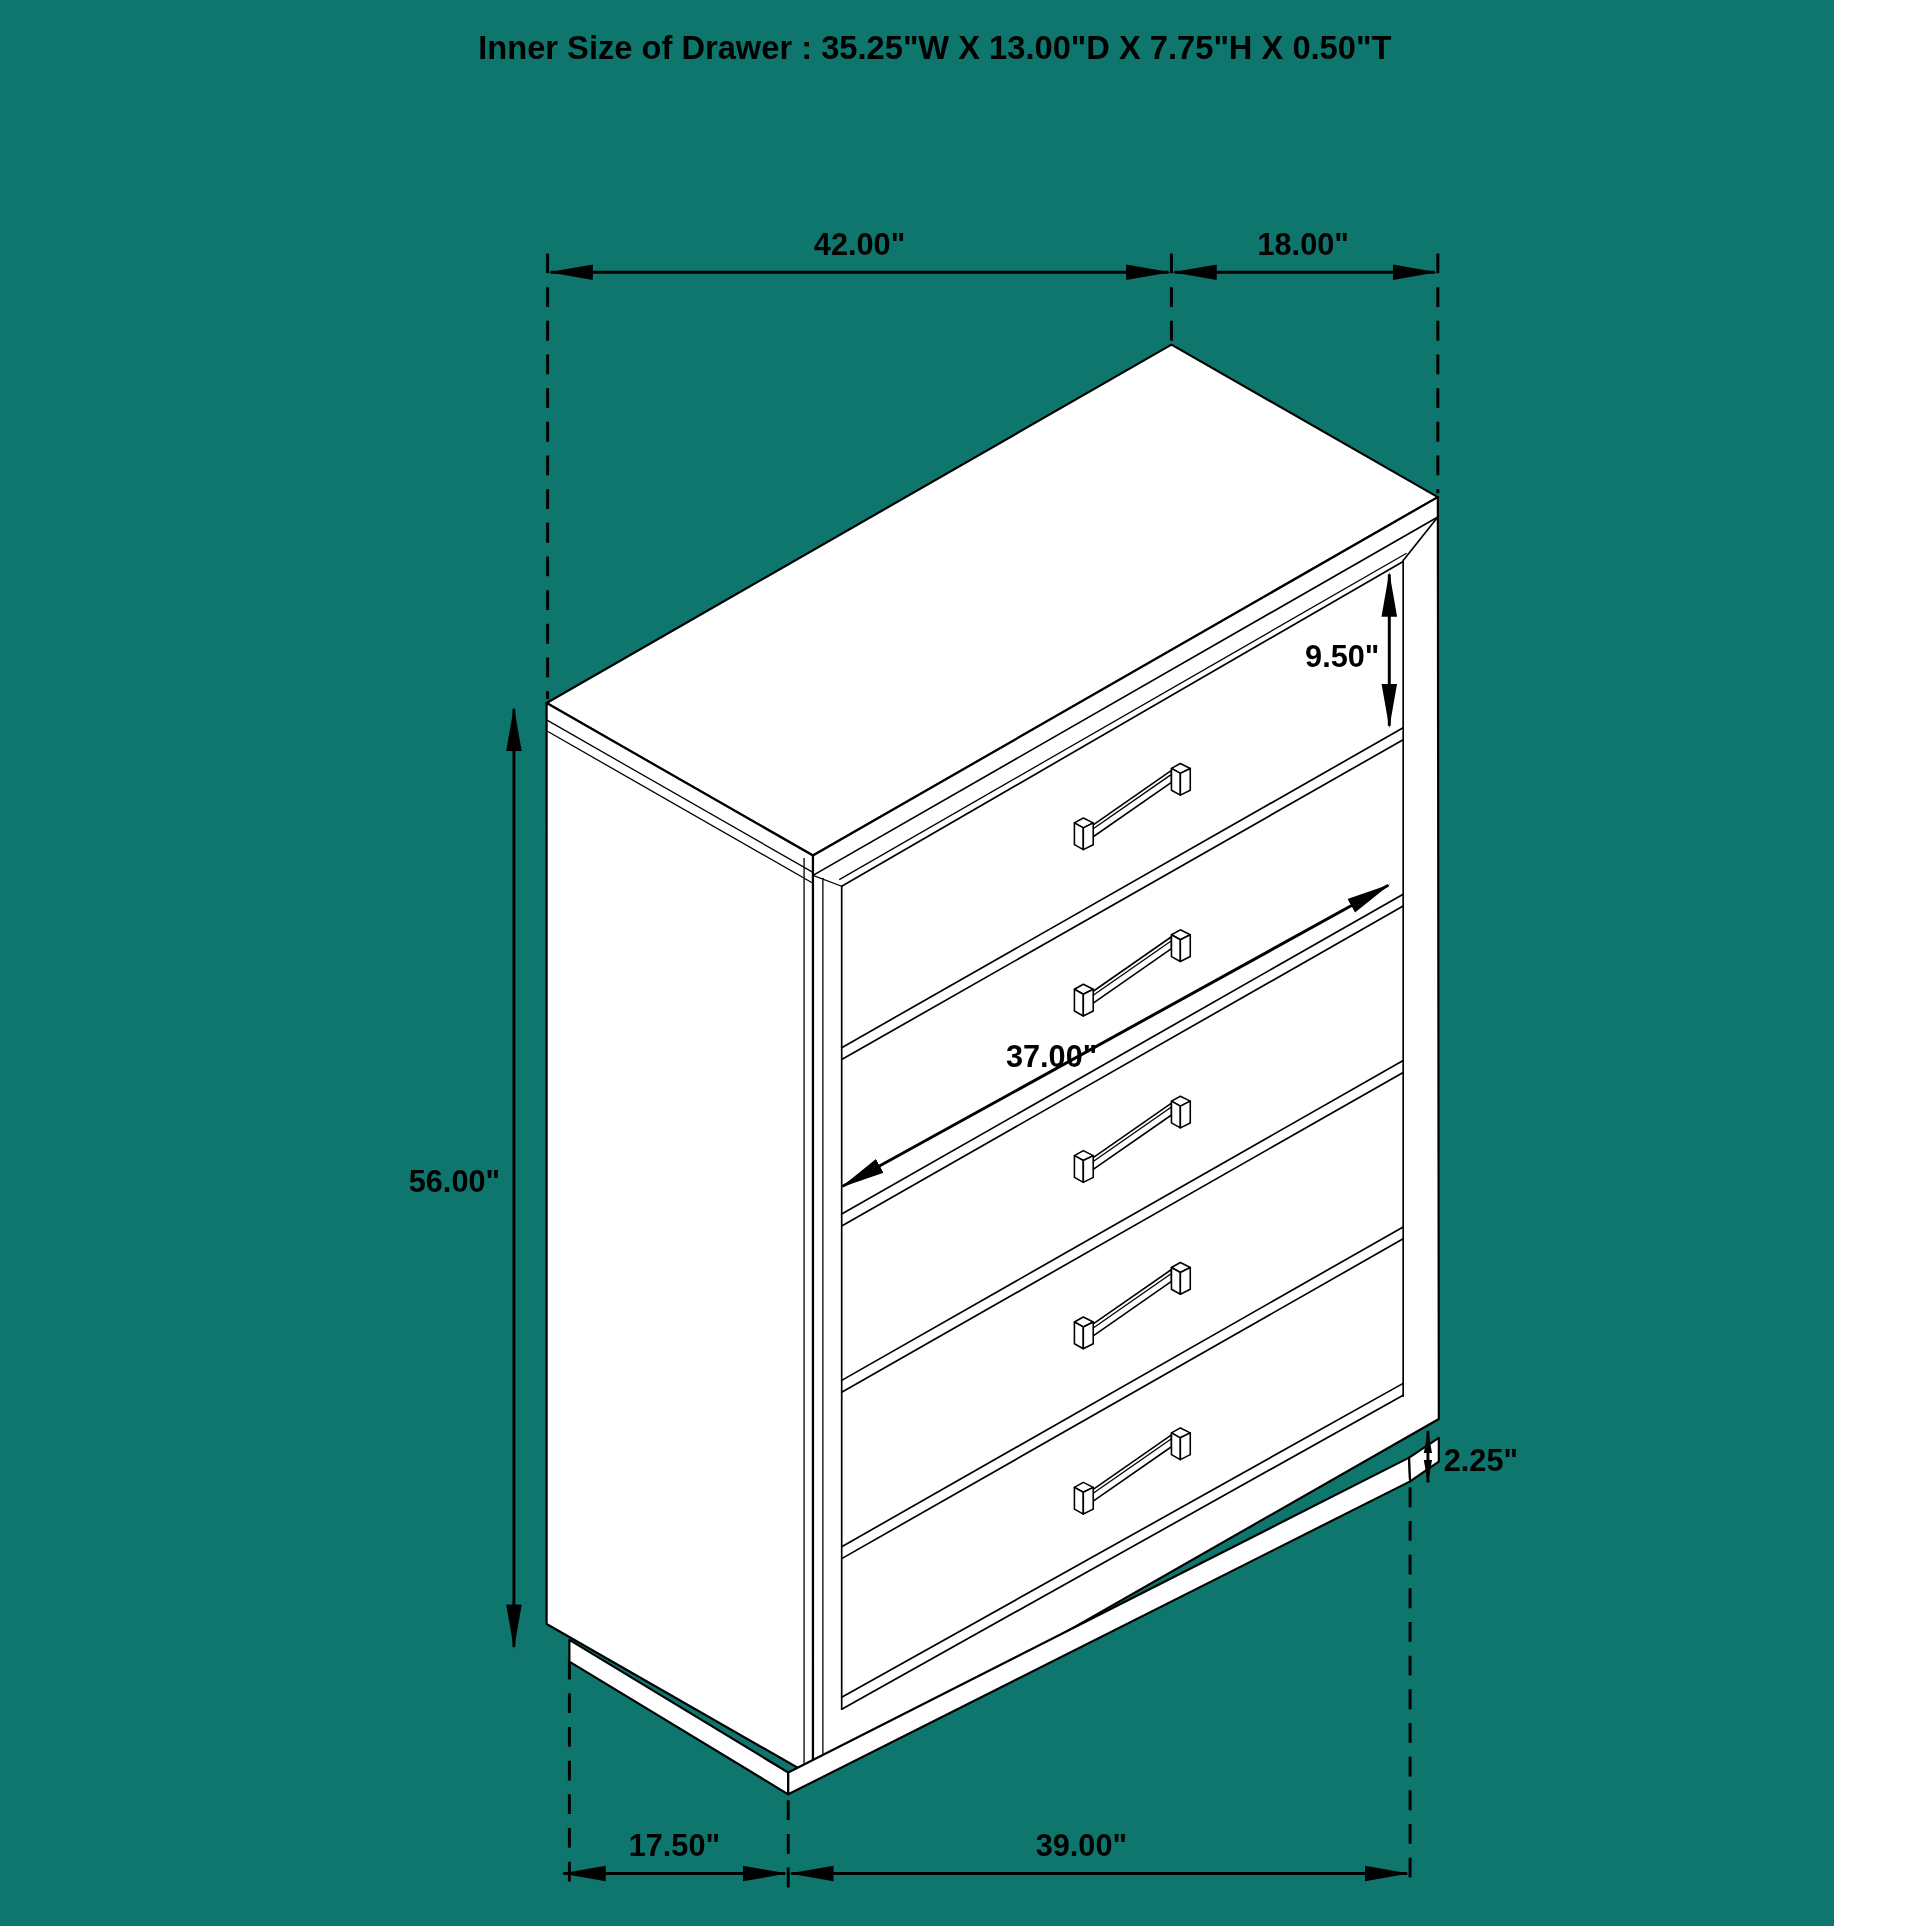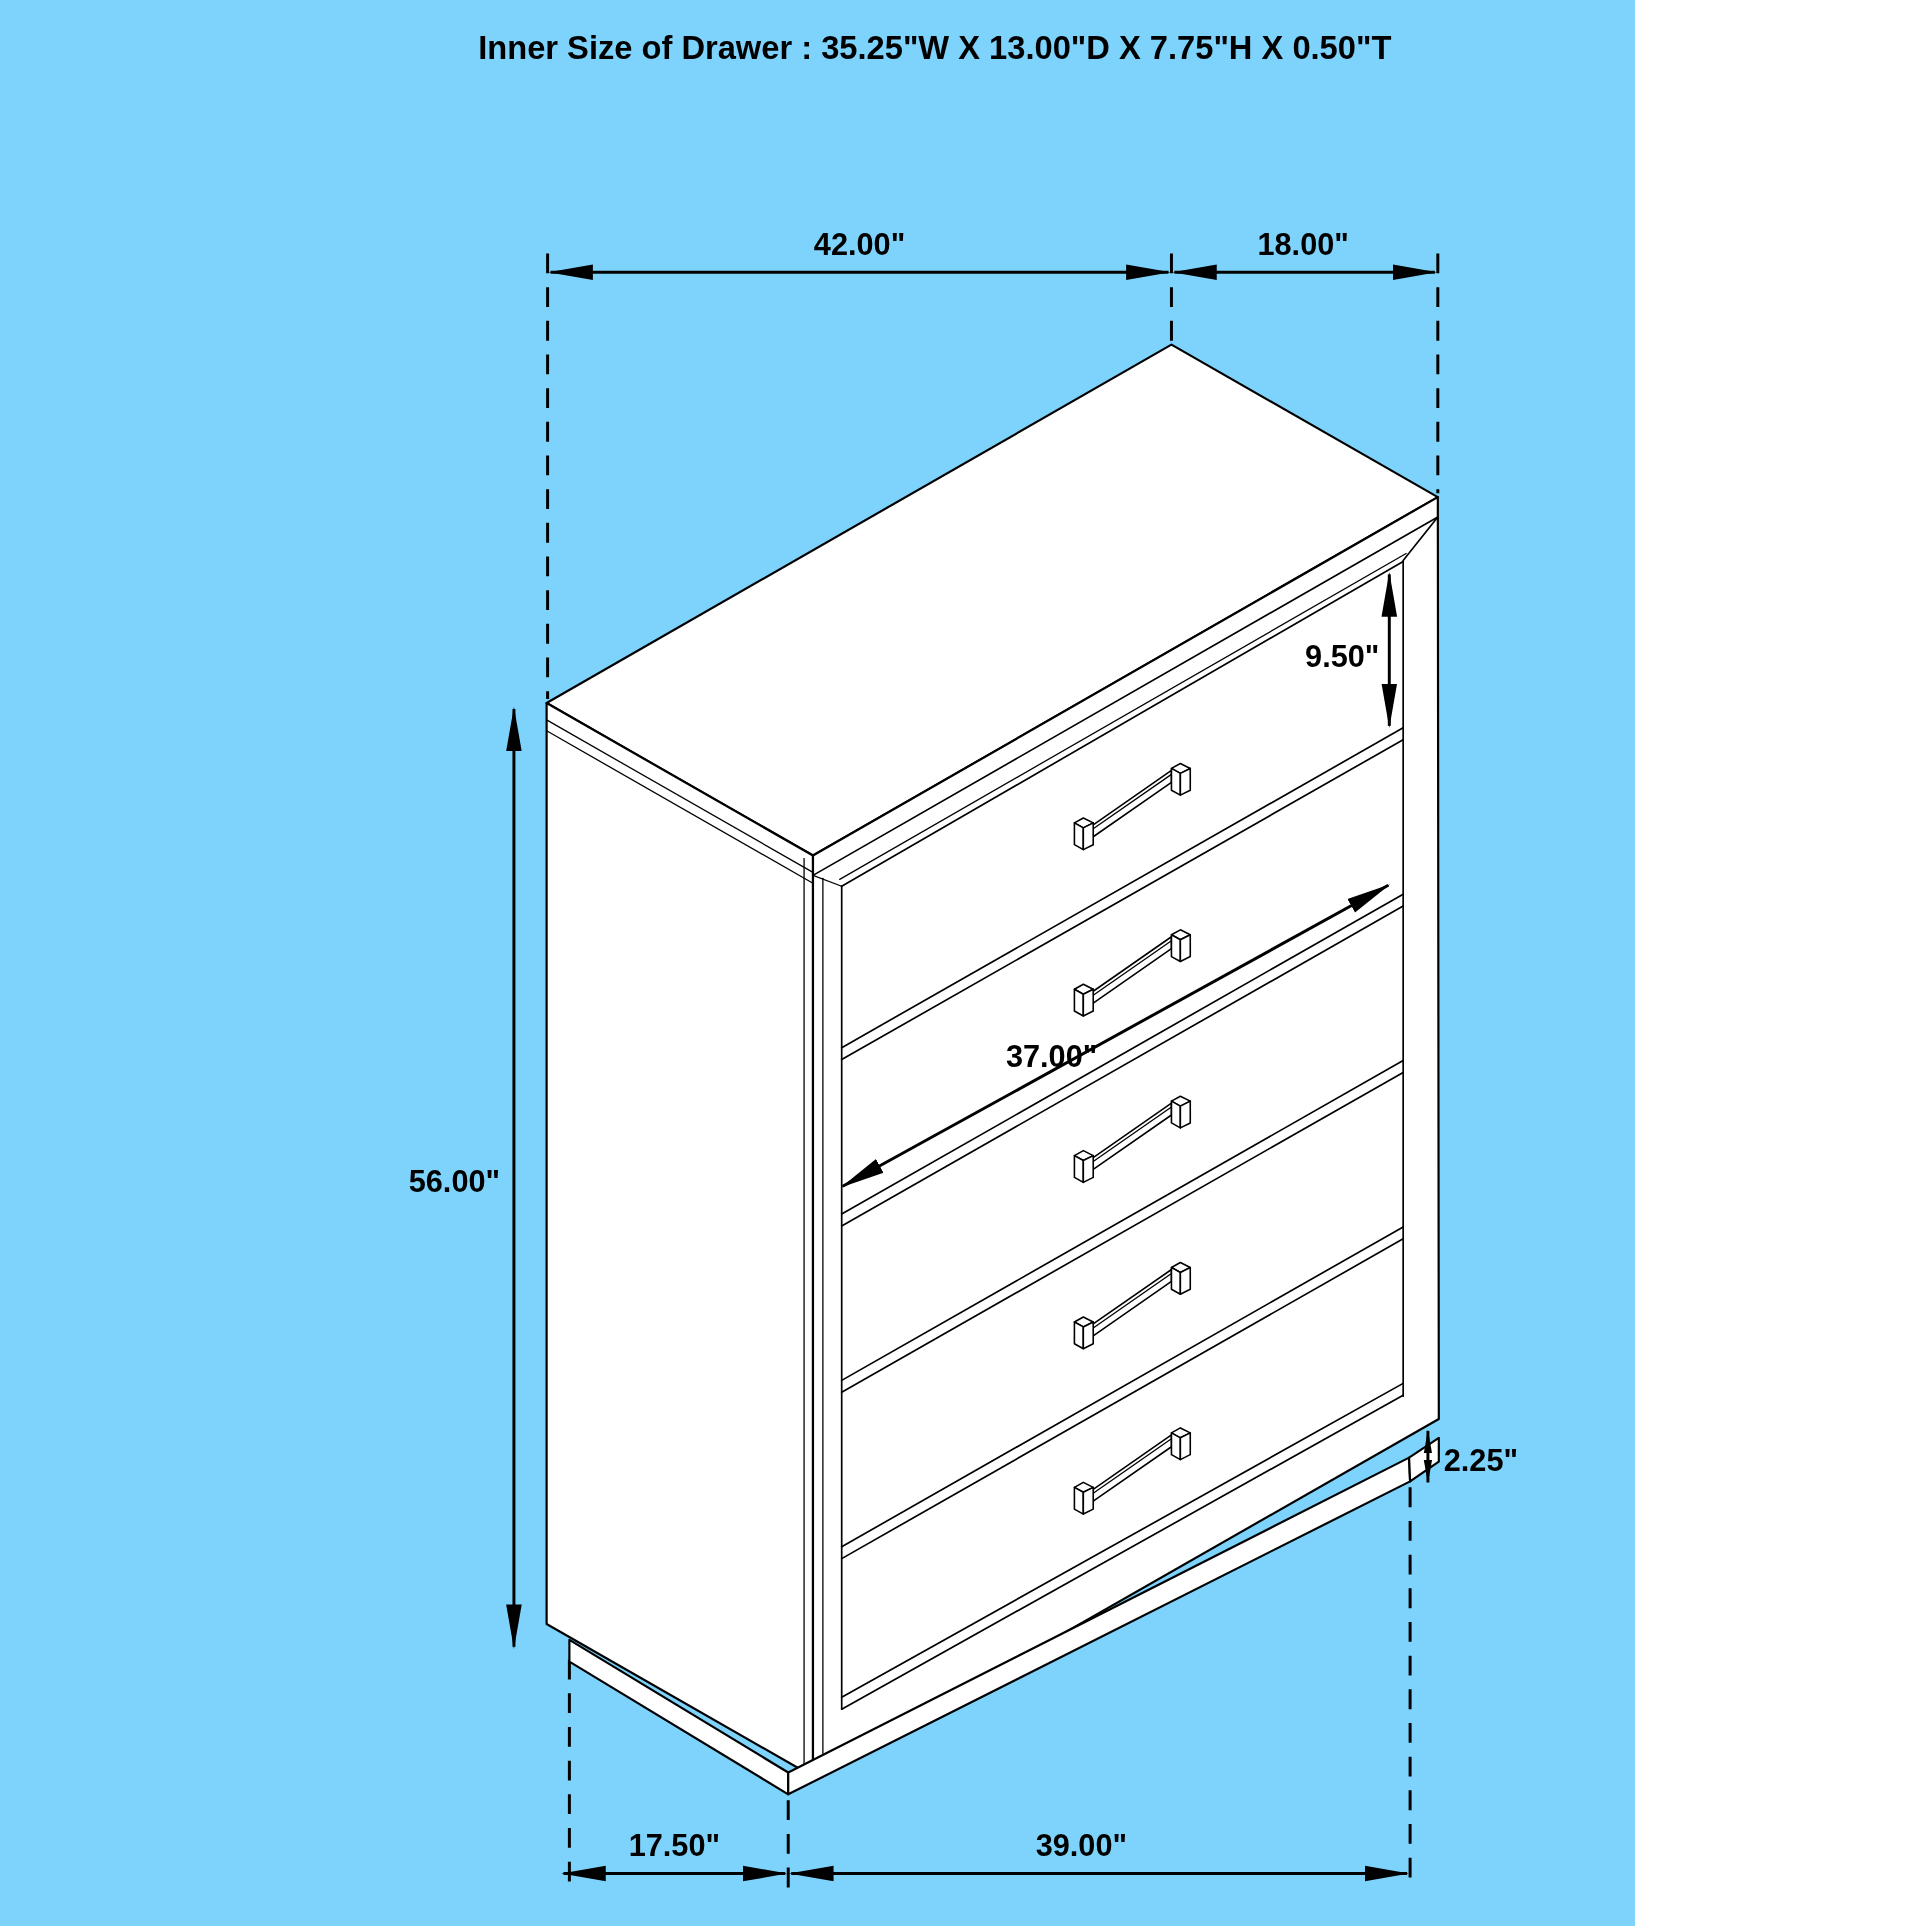--- a/index.html
+++ b/index.html
@@ -1,16 +1,16 @@
 <!DOCTYPE html>
 <html><head>
 <meta charset="utf-8">
 <style>
   html,body{margin:0;padding:0;background:#ffffff;}
-  .page{position:relative;width:1635px;height:1927px;background:#7dd3fc;overflow:hidden;
+  .page{position:relative;width:1834px;height:1927px;background:#0f766e;overflow:hidden;
         font-family:"Liberation Sans", sans-serif;}
   svg{display:block}
   .face{fill:#ffffff;stroke:#000;stroke-width:2.2;stroke-linejoin:round;}
   .inner{fill:none;stroke:#000;stroke-width:1.7;stroke-linecap:round;}
   .thin{fill:none;stroke:#000;stroke-width:1.3;stroke-linecap:round;}
   .dim{fill:none;stroke:#000;stroke-width:3;}
   .ext{fill:none;stroke:#000;stroke-width:3;stroke-dasharray:20 14;}
   .dimtext{fill:#000;font-weight:bold;font-size:31px;}
   .titletext{fill:#000;font-weight:bold;font-size:33px;}
   .hfill{fill:#ffffff;stroke:#000;stroke-width:1.6;stroke-linejoin:round;}

